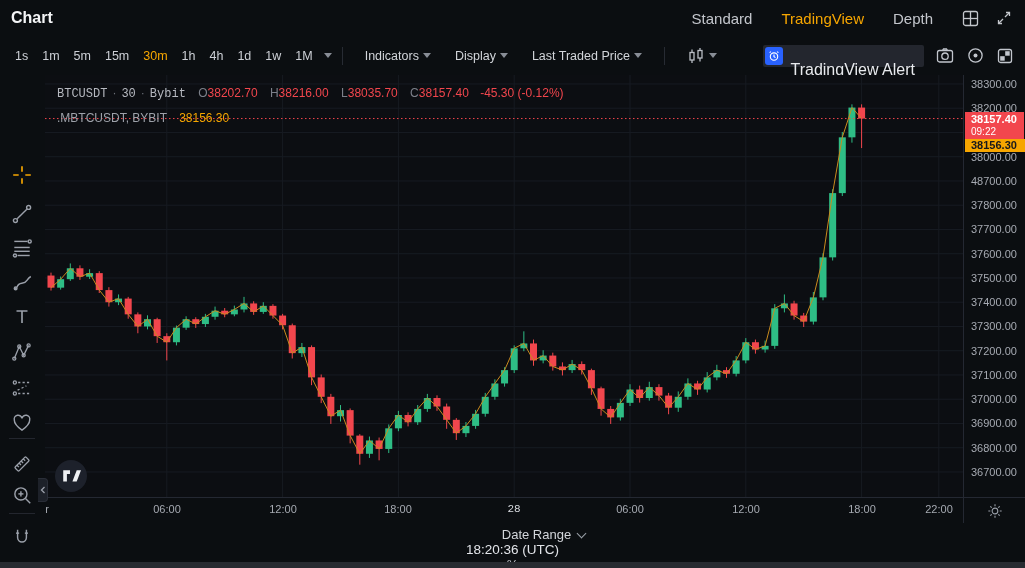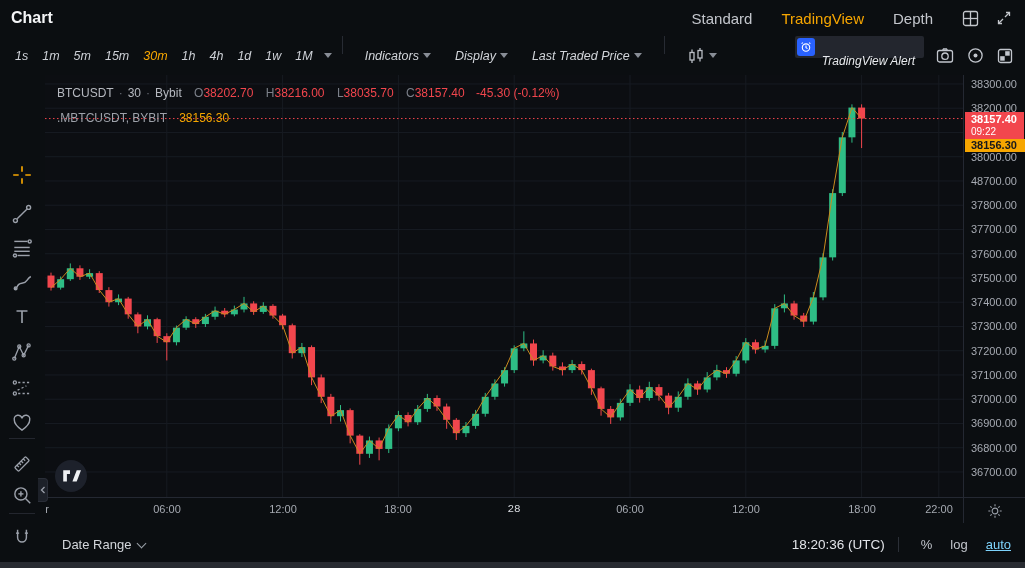--- a/index.html
+++ b/index.html
@@ -8,47 +8,47 @@
        -webkit-font-smoothing:antialiased;}
   
   .header{position:absolute;left:0;top:0;right:0;height:36px;display:flex;align-items:center;}
   .header .title{font-size:16px;font-weight:bold;color:#f4f5f7;margin-left:11px;}
   .header .spacer{flex:1;}
   .hdr-tab{font-size:15px;color:#c3c6cc;margin-right:29px;cursor:pointer;}
   .hdr-tab.active{color:#f7a600;}
   .hdr-icons{display:flex;align-items:center;gap:17px;margin-right:13px;}
   .hdr-icons svg{display:block;}
   
-  .toolbar{position:absolute;left:0;top:36px;right:0;height:39px;display:flex;font-size:12.5px;font-style:italic;}
+  .toolbar{position:absolute;left:0;top:36px;right:0;height:39px;display:flex;align-items:center;font-size:12.5px;}
   .tf-row{display:flex;align-items:center;margin-left:8px;}
   .tf{padding:3px 7px;color:#cdd0d6;cursor:pointer;}
   .tf.active{color:#f7a600;}
   .caret{display:inline-block;width:0;height:0;border-left:4px solid transparent;border-right:4px solid transparent;border-top:5px solid #888d96;margin-left:4px;vertical-align:middle;}
   .vsep{width:1px;height:18px;background:#272b33;margin:0 10px;}
   .menu-item{display:flex;align-items:center;color:#d2d5da;margin:0 12px;cursor:pointer;white-space:nowrap;}
   .tb-spacer{flex:1;}
   .alert-pill{display:flex;align-items:center;height:22px;background:#23262e;border-radius:2px;padding:0 9px 0 2px;cursor:pointer;}
   .alert-ic{width:18px;height:18px;background:#2962ff;border-radius:3px;display:flex;align-items:center;justify-content:center;margin-right:7px;}
-  .alert-label{font-size:12px;color:#e8eaee;margin-top:28px;}
+  .alert-label{font-size:16px;color:#e8eaee;margin-top:28px;}
   .tb-icons{display:flex;align-items:center;gap:13px;margin:0 12px 0 12px;}
   .tb-icons svg{display:block;cursor:pointer;}
   
   .draw-bar{position:absolute;left:0;top:75px;width:45px;bottom:6px;z-index:5;}
   .tool{position:absolute;left:11px;width:22px;height:22px;cursor:pointer;}
   .tool svg{display:block;}
   .tdiv{position:absolute;left:9px;width:26px;height:1px;background:#23262e;}
   .collapse-tab{position:absolute;left:38px;top:478px;width:9px;height:22px;background:#1d2129;
     border:1px solid #2a2e38;border-left:none;border-radius:0 4px 4px 0;display:flex;align-items:center;justify-content:center;cursor:pointer;z-index:6;}
   
   .chart-area{position:absolute;left:45px;top:75px;width:918px;height:422px;background:#0c0e12;}
   .chart-area svg.plot{position:absolute;left:0;top:0;z-index:1;}
   .legend{position:absolute;left:12px;z-index:3;font-size:12px;white-space:nowrap;cursor:pointer;}
   .legend.row1{top:11px;}
   .legend.row2{top:36px;}
-  .lg-sym{color:#b6b9c0;}
+  .lg-sym{color:#b6b9c0;font-family:Liberation Mono, monospace;}
   .lg-dot{color:#6b6f78;margin:0 5px;}
   .lg-key{color:#7c808a;margin-left:9px;}
   .lg-val{color:#f2464d;}
   .lg-chg{color:#f2464d;margin-left:8px;}
   .lg-idx-sym{color:#9da1a9;}
   .lg-idx-val{color:#f7a600;margin-left:9px;}
   .watermark{position:absolute;left:10px;top:385px;width:32px;height:32px;border-radius:50%;
     background:#1d212b;z-index:2;display:flex;align-items:center;justify-content:center;cursor:pointer;}
   
   .price-axis{position:absolute;left:963px;top:75px;width:62px;height:422px;border-left:1px solid #242832;z-index:2;cursor:ns-resize;}
@@ -56,21 +56,21 @@
   .badge-last{position:absolute;left:1px;width:59px;z-index:3;text-align:left;}
   .badge-last .price{background:#f2464d;color:#fff;font-size:11px;font-weight:bold;line-height:14px;padding:0 0 0 6px;}
   .badge-last .cd{background:#f2464d;color:#fff;font-size:10px;line-height:12px;padding:0 0 1px 6px;}
   .badge-idx{position:absolute;left:1px;width:59px;background:#f7a600;color:#16181c;font-size:11px;font-weight:bold;line-height:13px;padding:0 0 0 6px;z-index:3;}
   
   .time-axis{position:absolute;left:45px;top:497px;width:918px;height:25px;border-top:1px solid #242832;z-index:2;cursor:ew-resize;}
   .ttick{position:absolute;top:5px;transform:translateX(-50%);font-size:11px;color:#a6aab2;}
   .ttick.strong{color:#d9dce1;}
   .axis-corner{position:absolute;left:963px;top:497px;width:62px;height:25px;border-top:1px solid #242832;border-left:1px solid #242832;display:flex;align-items:center;justify-content:center;z-index:2;}
   
-  .bottom-bar{position:absolute;left:0;right:0;top:527px;height:35px;display:flex;align-items:center;}
+  .bottom-bar{position:absolute;left:0;right:0;top:527px;height:35px;display:flex;align-items:center;flex-direction:column;}
   .date-range{display:flex;align-items:center;margin-left:62px;font-size:13px;color:#d3d6db;cursor:pointer;}
   .chev{display:inline-block;width:6px;height:6px;border-right:1.5px solid #9aa0a8;border-bottom:1.5px solid #9aa0a8;transform:rotate(45deg);margin:-3px 0 0 7px;}
   .bb-spacer{flex:1;}
   .clock{font-size:13.5px;color:#e2e4e9;}
   .bb-sep{width:1px;height:15px;background:#2b2f37;margin:0 13px;}
   .scale-btn{font-size:13px;color:#c2c5cc;margin:0 9px;cursor:pointer;}
   .scale-btn.active{color:#7dd3fc;margin-right:14px;text-decoration:underline;}
   .bottom-strip{position:absolute;left:0;right:0;bottom:0;height:6px;background:#282b31;}
 </style>
 </head>

